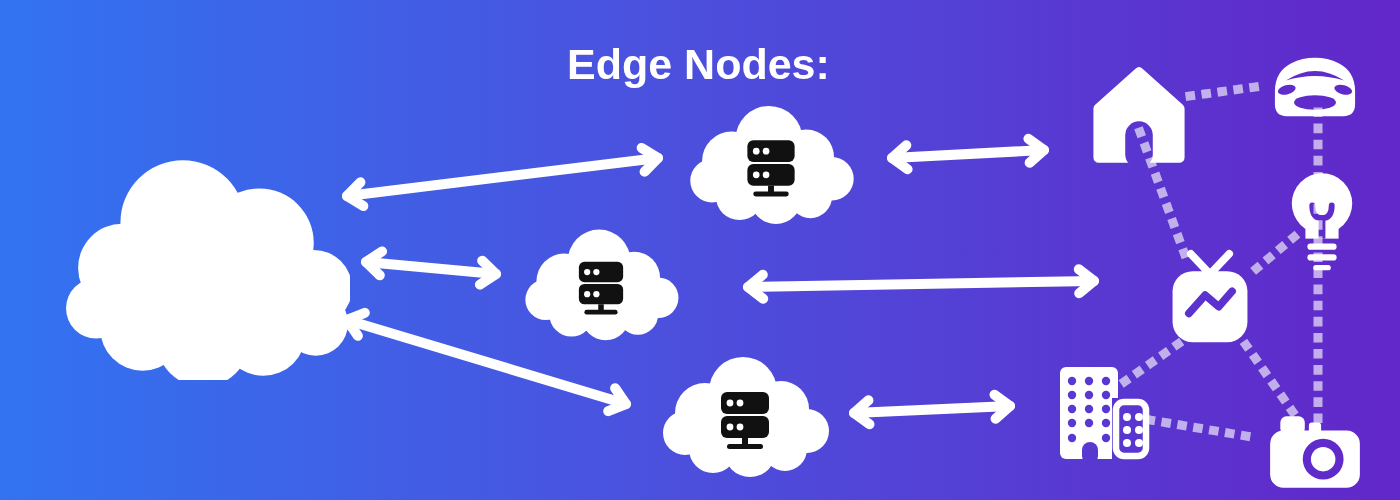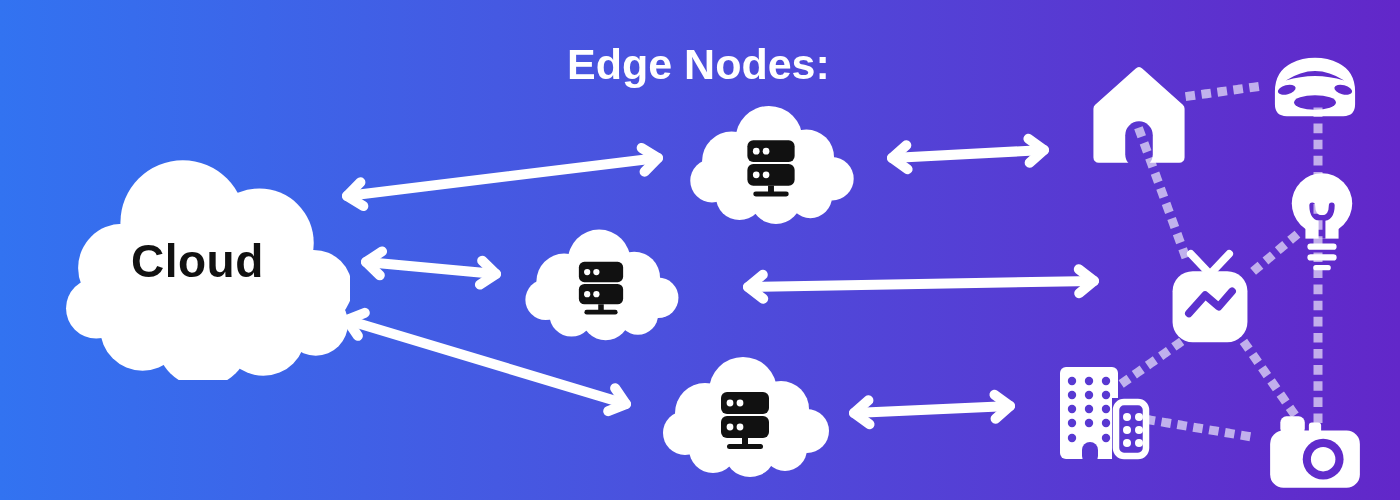--- a/index.html
+++ b/index.html
@@ -75,21 +75,20 @@
         <circle cx="196" cy="95" r="54"></circle>
         <circle cx="250" cy="140" r="38"></circle>
         <circle cx="34" cy="160" r="30"></circle>
         <circle cx="80" cy="180" r="42"></circle>
         <circle cx="140" cy="192" r="46"></circle>
         <circle cx="200" cy="185" r="42"></circle>
         <circle cx="252" cy="175" r="32"></circle>
         <ellipse cx="145" cy="140" rx="105" ry="62"></ellipse>
       </g>
     </svg>
-    <div class="cloud-label">Cloud</div>
   </div>
 
   <div class="diagram-title">Edge Nodes:</div>
 
   <svg width="0" height="0" style="position:absolute" aria-hidden="true">
     <defs>
       <g id="edgeCloud">
         <g fill="#fff">
           <circle cx="50" cy="62" r="30"></circle>
           <circle cx="88" cy="40" r="34"></circle>

